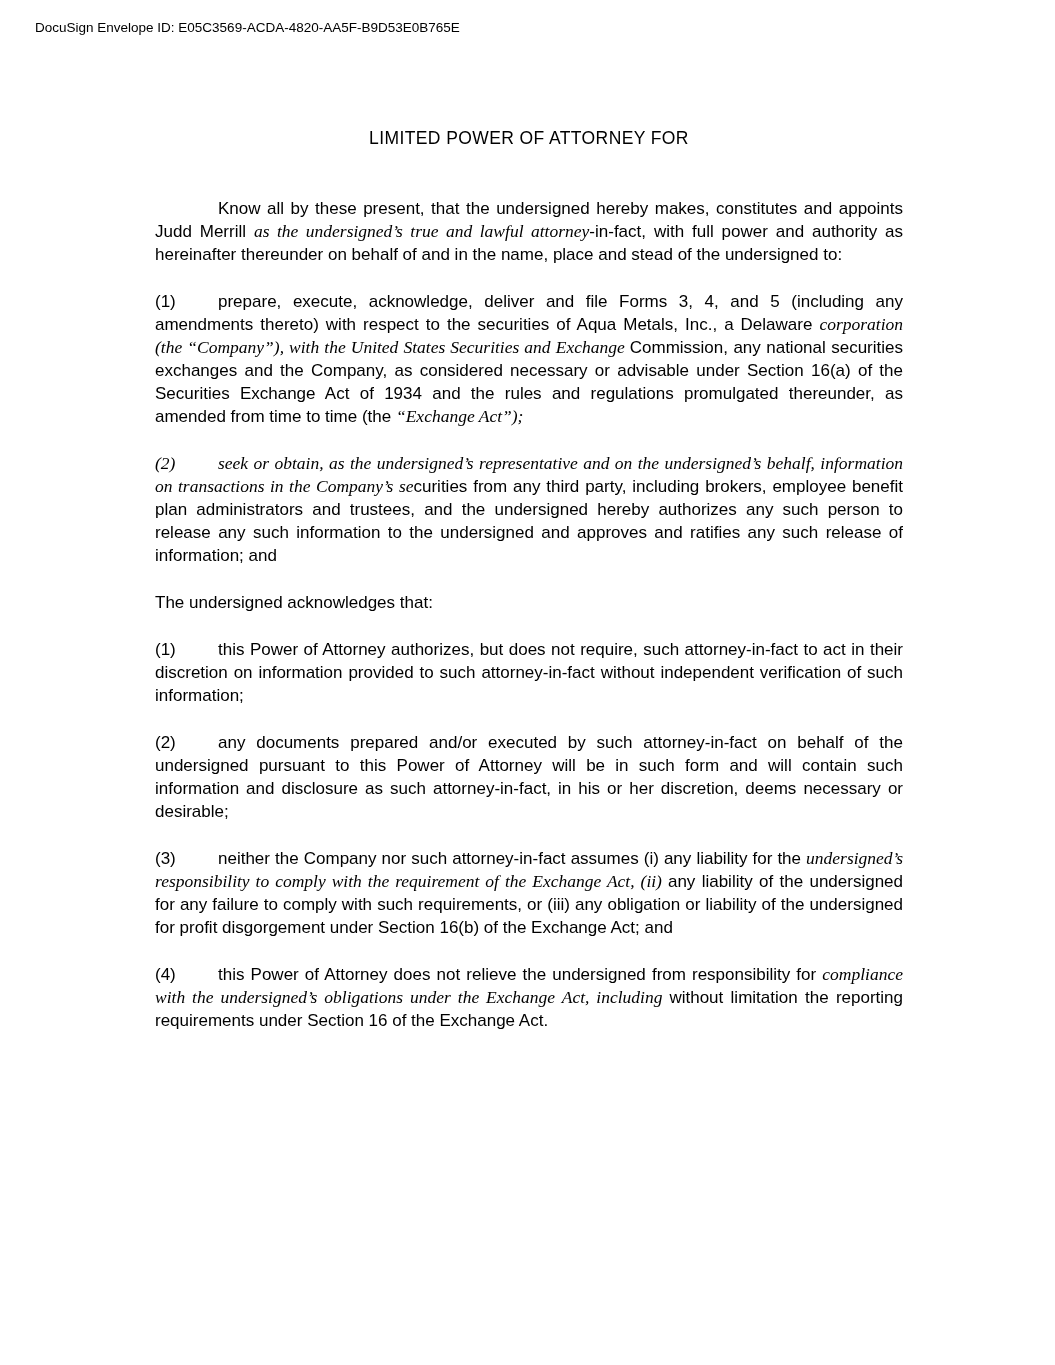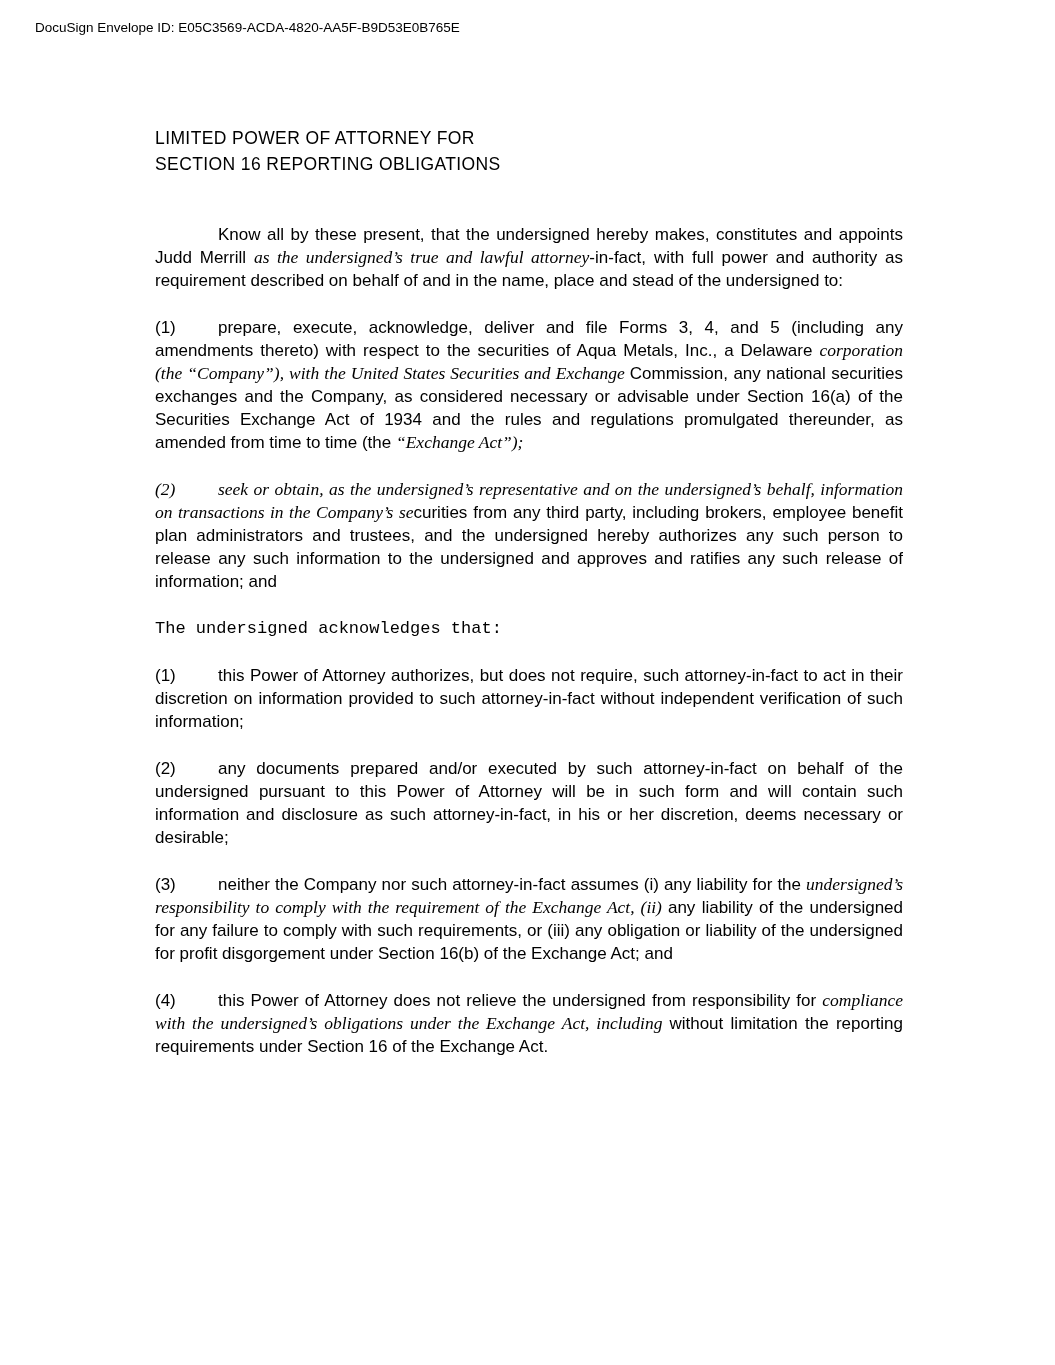--- a/index.html
+++ b/index.html
@@ -24,37 +24,36 @@
     color: #000000;
     white-space: nowrap;
   }
   .content {
     position: absolute;
     left: 155px;
     top: 125px;
     width: 748px;
   }
   .doc-title {
-    text-align: left;
+    text-align: center;
     font-size: 17.5px;
     line-height: 26px;
     letter-spacing: 0.4px;
     margin: 0 0 46px 0;
     color: #000000;
   }
   p.body-par {
     margin: 0 0 24px 0;
     font-size: 17px;
     line-height: 23px;
     text-align: justify;
     color: #000000;
   }
   p.body-par.no-just {
     text-align: left;
-    font-family: Liberation Mono, monospace;
   }
   .indent-first {
     text-indent: 63px;
   }
   .num {
     display: inline-block;
     width: 63px;
     text-indent: 0;
   }
   .sr {
@@ -73,23 +72,23 @@
 </style>
 </head>
 <body>
 
 <div class="page">
 
   <div class="docusign-header">DocuSign Envelope ID: E05C3569-ACDA-4820-AA5F-B9D53E0B765E</div>
 
   <div class="content">
 
-    <div class="doc-title"><span>LIMITED POWER OF ATTORNEY FOR</span><br><span>SECTION 16 REPORTING OBLIGATIONS</span></div>
+    <div class="doc-title"><span>LIMITED POWER OF ATTORNEY FOR</span><br></div>
 
-    <p class="body-par indent-first"><span>Know all by these present, that the undersigned hereby makes, constitutes and appoints Judd Merrill </span><span class="sr">as the undersigned’s true and lawful attorney</span><span>-in-fact, with full power and authority as requirement described on behalf of and in the name, place and stead of the undersigned to:</span></p>
+    <p class="body-par indent-first"><span>Know all by these present, that the undersigned hereby makes, constitutes and appoints Judd Merrill </span><span class="sr">as the undersigned’s true and lawful attorney</span><span>-in-fact, with full power and authority as hereinafter thereunder on behalf of and in the name, place and stead of the undersigned to:</span></p>
 
     <p class="body-par"><span class="num">(1)</span><span>prepare, execute, acknowledge, deliver and file Forms 3, 4, and 5 (including any amendments thereto) with respect to the securities of Aqua Metals, Inc., a Delaware </span><span class="sr">corporation (the “Company”), with the United States Securities and Exchange </span><span>Commission, any national securities exchanges and the Company, as considered necessary or advisable under Section 16(a) of the Securities Exchange Act of 1934 and the rules and regulations promulgated thereunder, as amended from time to time (the </span><span class="sr">“Exchange Act”);</span></p>
 
     <p class="body-par"><span class="num sr">(2)</span><span class="sr">seek or obtain, as the undersigned’s representative and on the undersigned’s behalf, information on transactions in the Company’s se</span><span>curities from any third party, including brokers, employee benefit plan administrators and trustees, and the undersigned hereby authorizes any such person to release any such information to the undersigned and approves and ratifies any such release of information; and</span></p>
 
 
     <p class="body-par no-just">The undersigned acknowledges that:</p>
 
     <p class="body-par"><span class="num">(1)</span><span>this Power of Attorney authorizes, but does not require, such attorney-in-fact to act in their discretion on information provided to such attorney-in-fact without independent verification of such information;</span></p>
 

